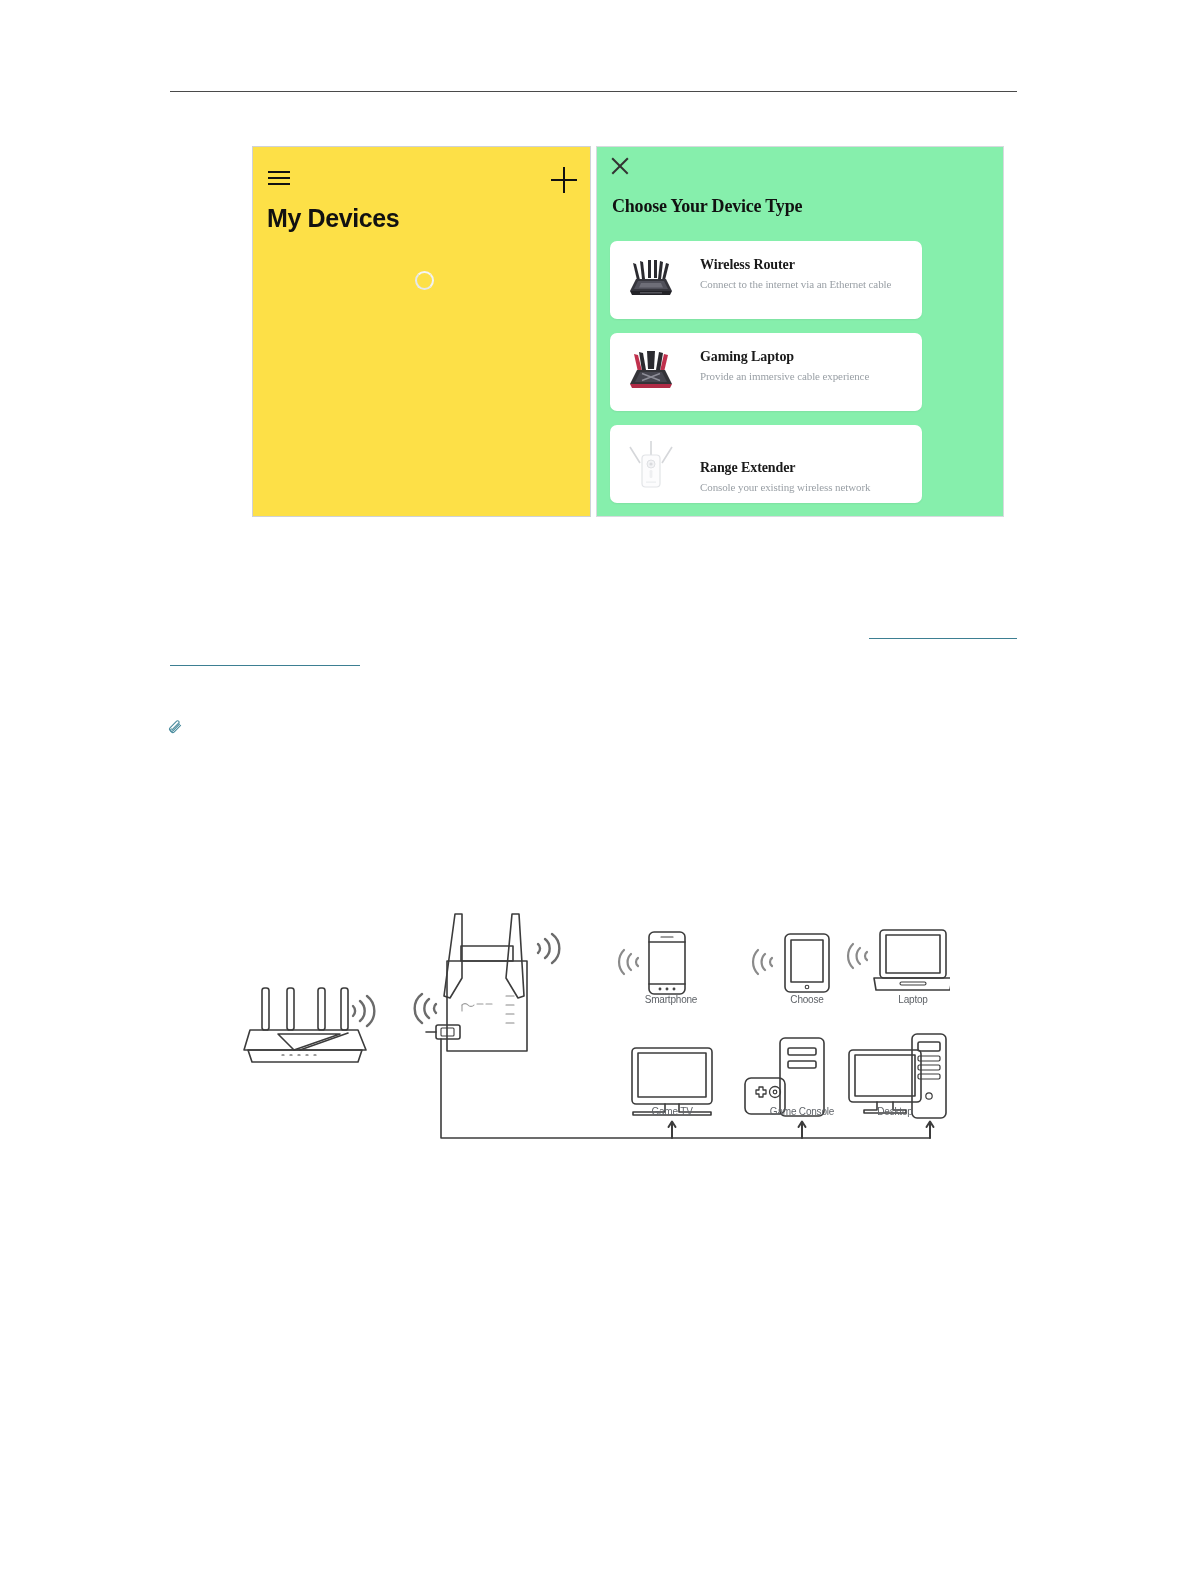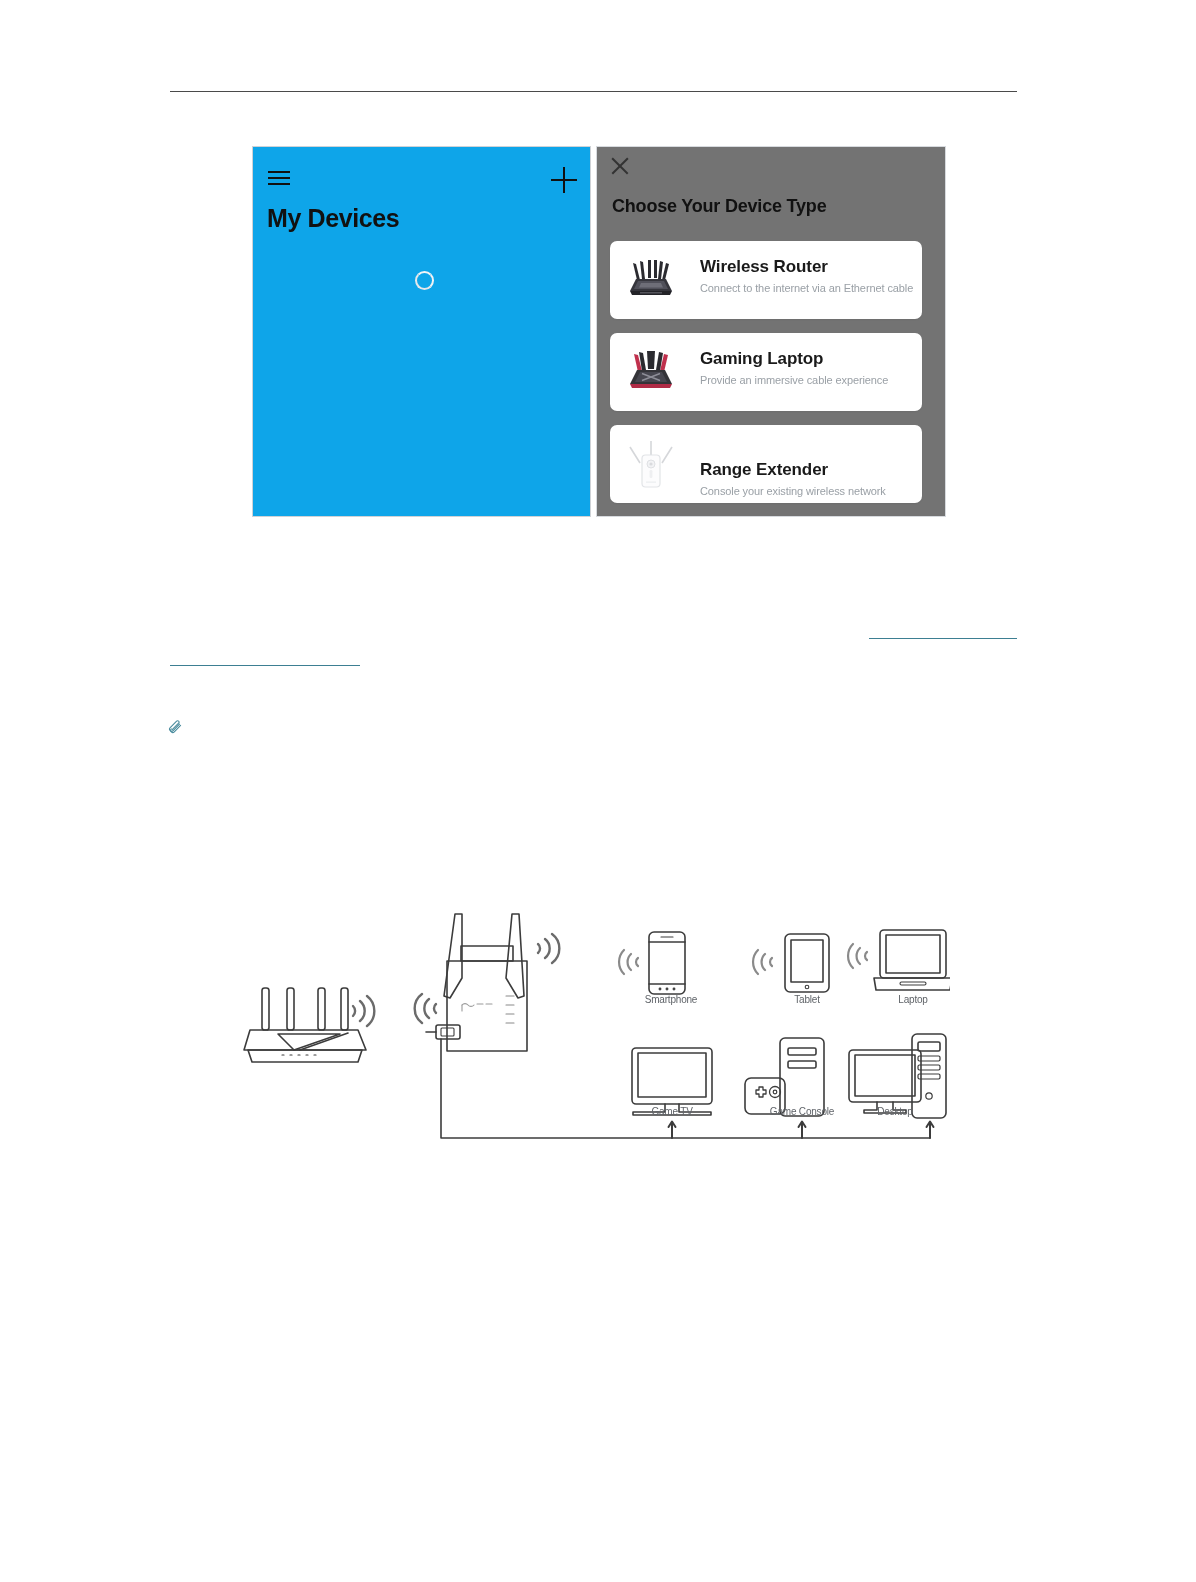--- a/index.html
+++ b/index.html
@@ -33,21 +33,21 @@
     height: 372px;
   }
 
   
   .phone-left {
     position: absolute;
     left: 0;
     top: 0;
     width: 339px;
     height: 371px;
-    background: #0ea5e9;
+    background: #fde047;
     border: 1px solid #cfd2d6;
   }
   .phone-left-topbar {
     position: absolute;
     left: 0; top: 0;
     width: 100%;
     height: 62px;
   }
   .hamburger {
     position: absolute;
@@ -103,24 +103,25 @@
     border: 2px solid #e6e8eb;
     border-top-color: #f4f5f7;
     border-right-color: #f1f2f4;
   }
 
   
   .phone-right {
     position: absolute;
     left: 344px;
     top: 0;
-    width: 350px;
+    width: 408px;
     height: 371px;
-    background: #737373;
+    background: #86efac;
     border: 1px solid #d7dade;
+    font-family: Liberation Serif, serif;
   }
   .close-x {
     position: absolute;
     left: 12px;
     top: 8px;
     width: 22px;
     height: 22px;
   }
   .close-x::before, .close-x::after {
     content: "";
@@ -163,21 +164,21 @@
     width: 62px;
     height: 60px;
   }
   .dev-card-text {
     position: absolute;
     left: 90px;
     top: 0;
     right: 6px;
   }
   .dev-title {
-    font-size: 17px;
+    font-size: 14px;
     font-weight: bold;
     color: #1a1a1a;
     letter-spacing: -0.1px;
   }
   .dev-desc {
     font-size: 11px;
     color: #9aa0a6;
     line-height: 15px;
     margin-top: 4px;
     letter-spacing: -0.1px;
@@ -467,20 +468,20 @@
       <g stroke-width="2">
         <path d="M432 238 L432 222 M428.5 227 L432 221.5 L435.5 227"></path>
         <path d="M562 238 L562 222 M558.5 227 L562 221.5 L565.5 227"></path>
         <path d="M690 238 L690 222 M686.5 227 L690 221.5 L693.5 227"></path>
       </g>
     </g>
   </svg>
 
   
   <div class="dev-label" style="left:376px; top:94px; width:110px;">Smartphone</div>
-  <div class="dev-label" style="left:512px; top:94px; width:110px;">Tablet</div>
+  <div class="dev-label" style="left:512px; top:94px; width:110px;">Choose</div>
   <div class="dev-label" style="left:618px; top:94px; width:110px;">Laptop</div>
 
   
   <div class="dev-label" style="left:377px; top:206px; width:110px;">Game TV</div>
   <div class="dev-label" style="left:488px; top:206px; width:148px;">Game Console</div>
   <div class="dev-label" style="left:600px; top:206px; width:110px;">Desktop</div>
 </div>
 
 </body></html>

